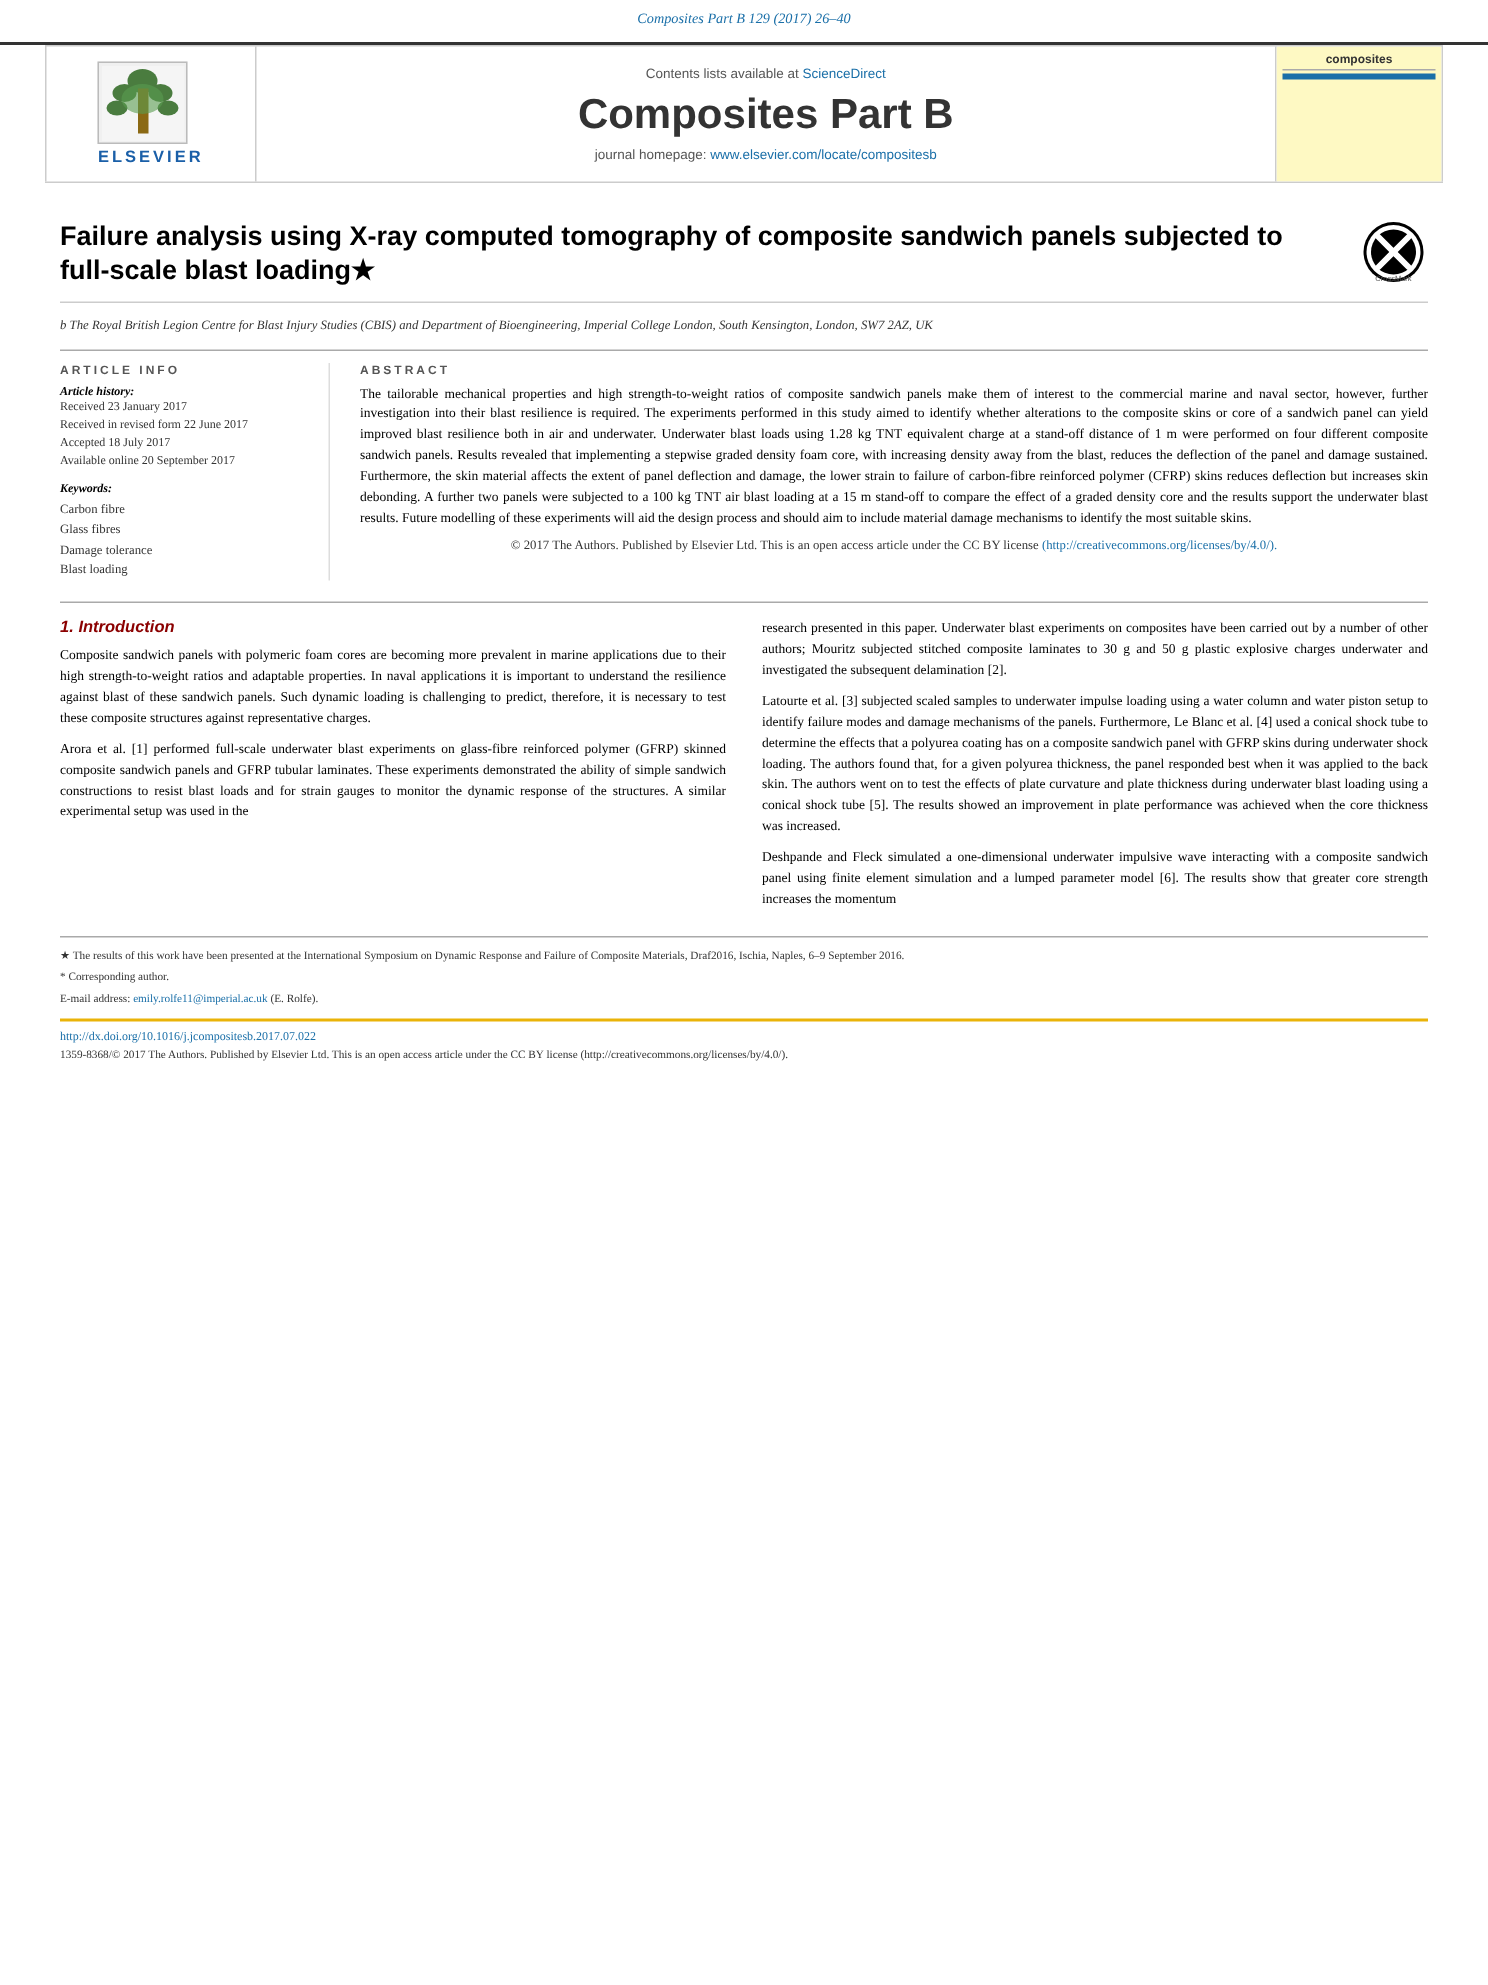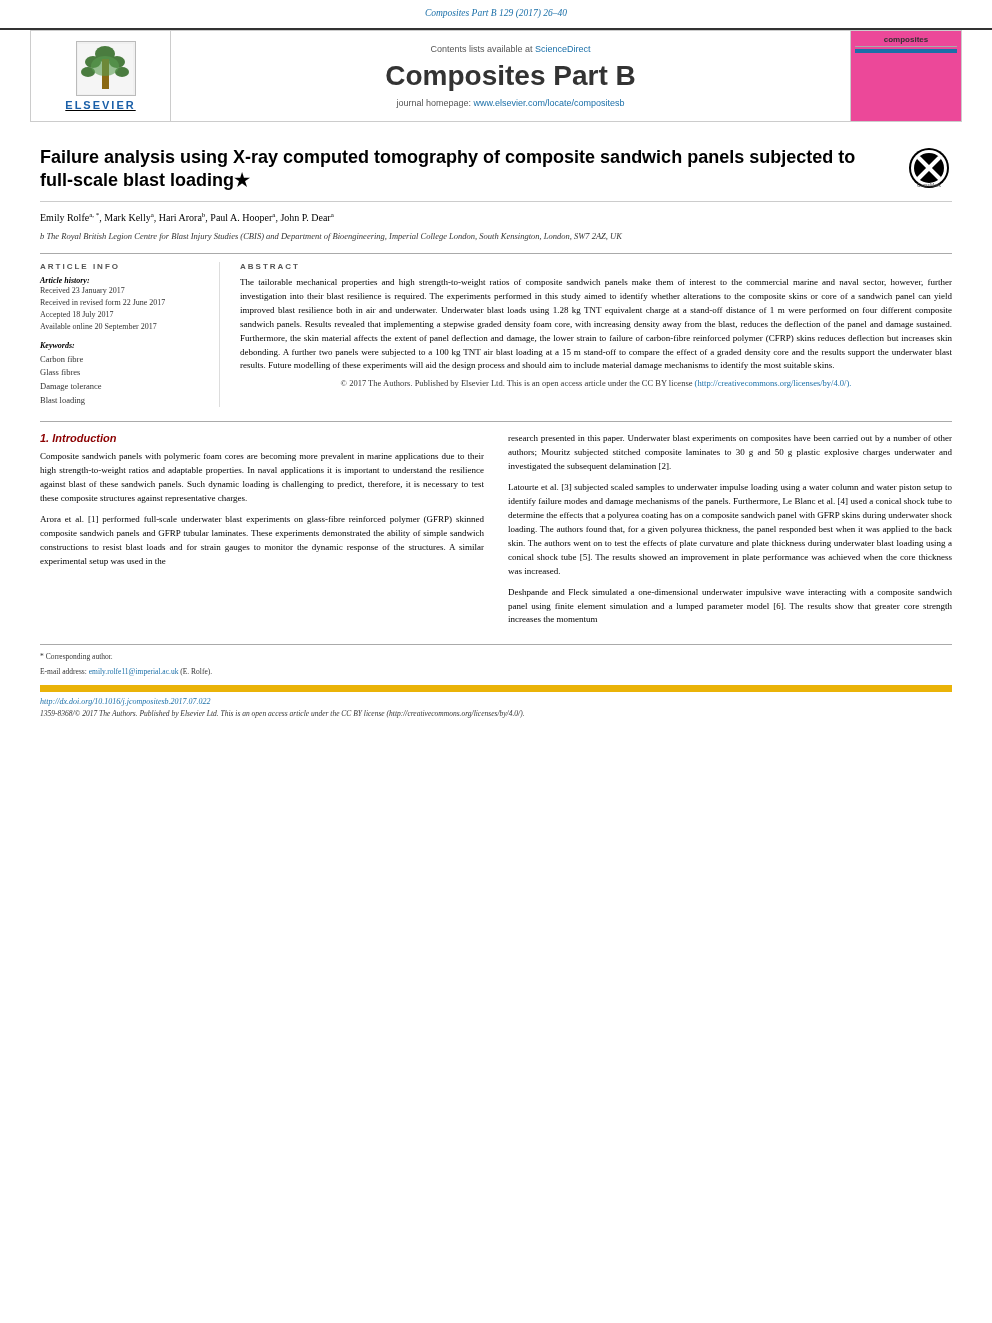--- a/index.html
+++ b/index.html
@@ -45,22 +45,21 @@
       border-right: 1px solid #ccc;
       display: flex;
       align-items: center;
       justify-content: center;
       padding: 10px;
       flex-shrink: 0;
     }
     .elsevier-logo {
       display: flex;
       flex-direction: column;
-      align-items: flex-end;
-      text-decoration: underline;
+      align-items: flex-start;
     }
     .elsevier-emblem {
       width: 60px;
       height: 55px;
       background: #f0f0f0;
       border: 1px solid #bbb;
       display: flex;
       align-items: center;
       justify-content: center;
       font-size: 7px;
@@ -117,21 +116,21 @@
     }
 
     .banner-right {
       width: 110px;
       flex-shrink: 0;
       overflow: hidden;
     }
     .composites-thumb {
       width: 100%;
       height: 100%;
-      background: #ec4899;
+      background: #fef9c3;
       position: relative;
       overflow: hidden;
     }
     .composites-thumb-inner {
       width: 100%;
       height: 100%;
       display: flex;
       flex-direction: column;
       align-items: center;
       justify-content: flex-start;
@@ -324,24 +323,23 @@
       color: #333;
       line-height: 1.5;
       margin-bottom: 3px;
     }
     .footnote-item a {
       color: #1a6fa8;
       text-decoration: none;
     }
 
     .bottom-bar {
-      border-top: 7px solid #eab308;
+      border-top: 2px solid #eab308;
       margin-top: 8px;
       padding-top: 5px;
-      font-style: italic;
     }
     .doi-line {
       font-size: 8px;
       color: #1a6fa8;
       margin-bottom: 3px;
     }
     .doi-line a {
       color: #1a6fa8;
       text-decoration: none;
     }
@@ -422,27 +420,20 @@
           <circle cx="22" cy="22" r="18" fill="#fff"></circle>
           <circle cx="22" cy="22" r="15" fill="#000"></circle>
 
           <line x1="12" y1="12" x2="32" y2="32" stroke="#fff" stroke-width="4" stroke-linecap="round"></line>
           <line x1="32" y1="12" x2="12" y2="32" stroke="#fff" stroke-width="4" stroke-linecap="round"></line>
           <text x="22" y="41" font-size="5" fill="#555" text-anchor="middle" font-family="Arial">CrossMark</text>
         </svg>
       </div>
     </div>
 
-    <div class="authors-line">
-      <span>Emily Rolfe<span class="superscript">a, *</span></span>,
-      <span> Mark Kelly<span class="superscript">a</span></span>,
-      <span> Hari Arora<span class="superscript">b</span></span>,
-      <span> Paul A. Hooper<span class="superscript">a</span></span>,
-      <span> John P. Dear<span class="superscript">a</span></span>
-    </div>
 
     <div class="affiliations">
       <div>b The Royal British Legion Centre for Blast Injury Studies (CBIS) and Department of Bioengineering, Imperial College London, South Kensington, London, SW7 2AZ, UK</div>
     </div>
 
     <div class="two-col">
       <div class="col-left">
         <div class="section-header-small">ARTICLE INFO</div>
         <div class="info-subsection">
           <div class="info-label">Article history:</div>
@@ -483,20 +474,21 @@
         </div>
         <div class="body-right">
           <div class="body-para">research presented in this paper. Underwater blast experiments on composites have been carried out by a number of other authors; Mouritz subjected stitched composite laminates to 30 g and 50 g plastic explosive charges underwater and investigated the subsequent delamination [2].</div>
           <div class="body-para">Latourte et al. [3] subjected scaled samples to underwater impulse loading using a water column and water piston setup to identify failure modes and damage mechanisms of the panels. Furthermore, Le Blanc et al. [4] used a conical shock tube to determine the effects that a polyurea coating has on a composite sandwich panel with GFRP skins during underwater shock loading. The authors found that, for a given polyurea thickness, the panel responded best when it was applied to the back skin. The authors went on to test the effects of plate curvature and plate thickness during underwater blast loading using a conical shock tube [5]. The results showed an improvement in plate performance was achieved when the core thickness was increased.</div>
           <div class="body-para">Deshpande and Fleck simulated a one-dimensional underwater impulsive wave interacting with a composite sandwich panel using finite element simulation and a lumped parameter model [6]. The results show that greater core strength increases the momentum</div>
         </div>
       </div>
     </div>
 
     <div class="footnotes">
+      <div class="footnote-item">★ The results of this work have been presented at the International Symposium on Dynamic Response and Failure of Composite Materials, Draf2016, Ischia, Naples, 6–9 September 2016.</div>
       <div class="footnote-item">* Corresponding author.</div>
       <div class="footnote-item">
         <span>E-mail address:</span>
         <a>emily.rolfe11@imperial.ac.uk</a>
         <span>(E. Rolfe).</span>
       </div>
     </div>
 
     <div class="bottom-bar">
       <div class="doi-line">

